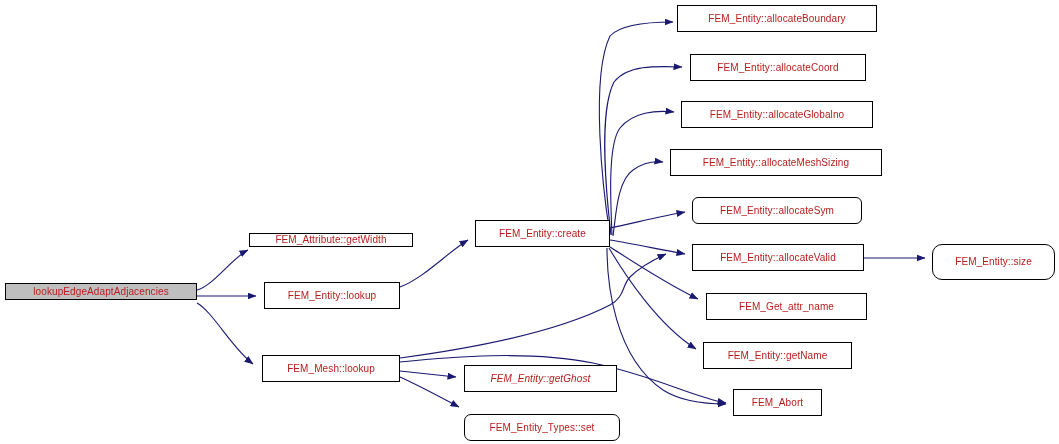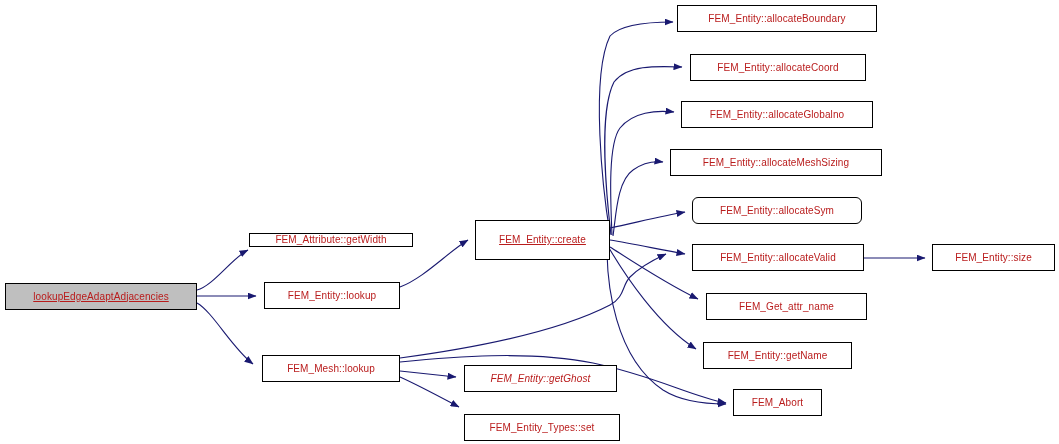--- a/index.html
+++ b/index.html
@@ -54,30 +54,30 @@
       <path d="M610,240 C634,244 662,250 685,254" fill="none" stroke="#191970" stroke-width="1.1" marker-end="url(#arrowhead)"></path>
       <path d="M610,247 C632,261 665,283 698,299" fill="none" stroke="#191970" stroke-width="1.1" marker-end="url(#arrowhead)"></path>
       <path d="M609,248 C625,275 658,325 696,349" fill="none" stroke="#191970" stroke-width="1.1" marker-end="url(#arrowhead)"></path>
       <path d="M607,248 C607,282 614,357 663,390 C682,402 707,404 726,404" fill="none" stroke="#191970" stroke-width="1.1" marker-end="url(#arrowhead)"></path>
       <path d="M864,258 C884,258 906,258 925,258" fill="none" stroke="#191970" stroke-width="1.1" marker-end="url(#arrowhead)"></path>
       <path d="M400,358 C452,351 550,336 610,305 C625,297 622,285 630,277 C640,267 653,260 666,254" fill="none" stroke="#191970" stroke-width="1.1" marker-end="url(#arrowhead)"></path>
       <path d="M400,371 C418,373 436,375 456,377" fill="none" stroke="#191970" stroke-width="1.1" marker-end="url(#arrowhead)"></path>
       <path d="M400,377 C420,386 442,398 459,407" fill="none" stroke="#191970" stroke-width="1.1" marker-end="url(#arrowhead)"></path>
       <path d="M400,362 C450,357 530,350 593,363 C655,376 690,396 726,403" fill="none" stroke="#191970" stroke-width="1.1" marker-end="url(#arrowhead)"></path>
     </svg>
-<div class="node highlight" style="left: 5px; top: 283px; width: 192px; height: 27px; text-decoration: underline;">lookupEdgeAdaptAdjacencies</div>
+<div class="node highlight" style="left: 5px; top: 283px; width: 192px; height: 17px;">lookupEdgeAdaptAdjacencies</div>
     <div class="node" style="left: 249px; top: 233px; width: 164px; height: 14px;">FEM_Attribute::getWidth</div>
     <div class="node" style="left: 264px; top: 282px; width: 136px; height: 27px;">FEM_Entity::lookup</div>
     <div class="node" style="left: 262px; top: 355px; width: 138px; height: 27px;">FEM_Mesh::lookup</div>
-    <div class="node" style="left: 475px; top: 220px; width: 135px; height: 40px; text-decoration: underline;">FEM_Entity::create</div>
+    <div class="node" style="left: 475px; top: 220px; width: 135px; height: 27px;">FEM_Entity::create</div>
     <div class="node" style="left: 464px; top: 365px; width: 153px; height: 27px; font-style: italic;">FEM_Entity::getGhost</div>
-    <div class="node" style="left: 464px; top: 414px; width: 156px; height: 27px;">FEM_Entity_Types::set</div>
+    <div class="node" style="left: 464px; top: 414px; width: 156px; height: 27px; border-radius: 7px;">FEM_Entity_Types::set</div>
     <div class="node" style="left: 677px; top: 5px; width: 200px; height: 27px;">FEM_Entity::allocateBoundary</div>
     <div class="node" style="left: 690px; top: 54px; width: 176px; height: 27px;">FEM_Entity::allocateCoord</div>
     <div class="node" style="left: 681px; top: 101px; width: 192px; height: 27px;">FEM_Entity::allocateGlobalno</div>
     <div class="node" style="left: 670px; top: 149px; width: 212px; height: 27px;">FEM_Entity::allocateMeshSizing</div>
     <div class="node" style="left: 692px; top: 197px; width: 170px; height: 27px; border-radius: 6px;">FEM_Entity::allocateSym</div>
     <div class="node" style="left: 692px; top: 244px; width: 172px; height: 27px;">FEM_Entity::allocateValid</div>
     <div class="node" style="left: 706px; top: 293px; width: 161px; height: 27px;">FEM_Get_attr_name</div>
     <div class="node" style="left: 703px; top: 342px; width: 149px; height: 27px;">FEM_Entity::getName</div>
     <div class="node" style="left: 733px; top: 389px; width: 89px; height: 27px;">FEM_Abort</div>
-    <div class="node" style="left: 932px; top: 244px; width: 123px; height: 27px;">FEM_Entity::size</div>
+    <div class="node" style="left: 932px; top: 244px; width: 123px; height: 36px; border-radius: 10px;">FEM_Entity::size</div>
   </div>
 
 </body></html>

